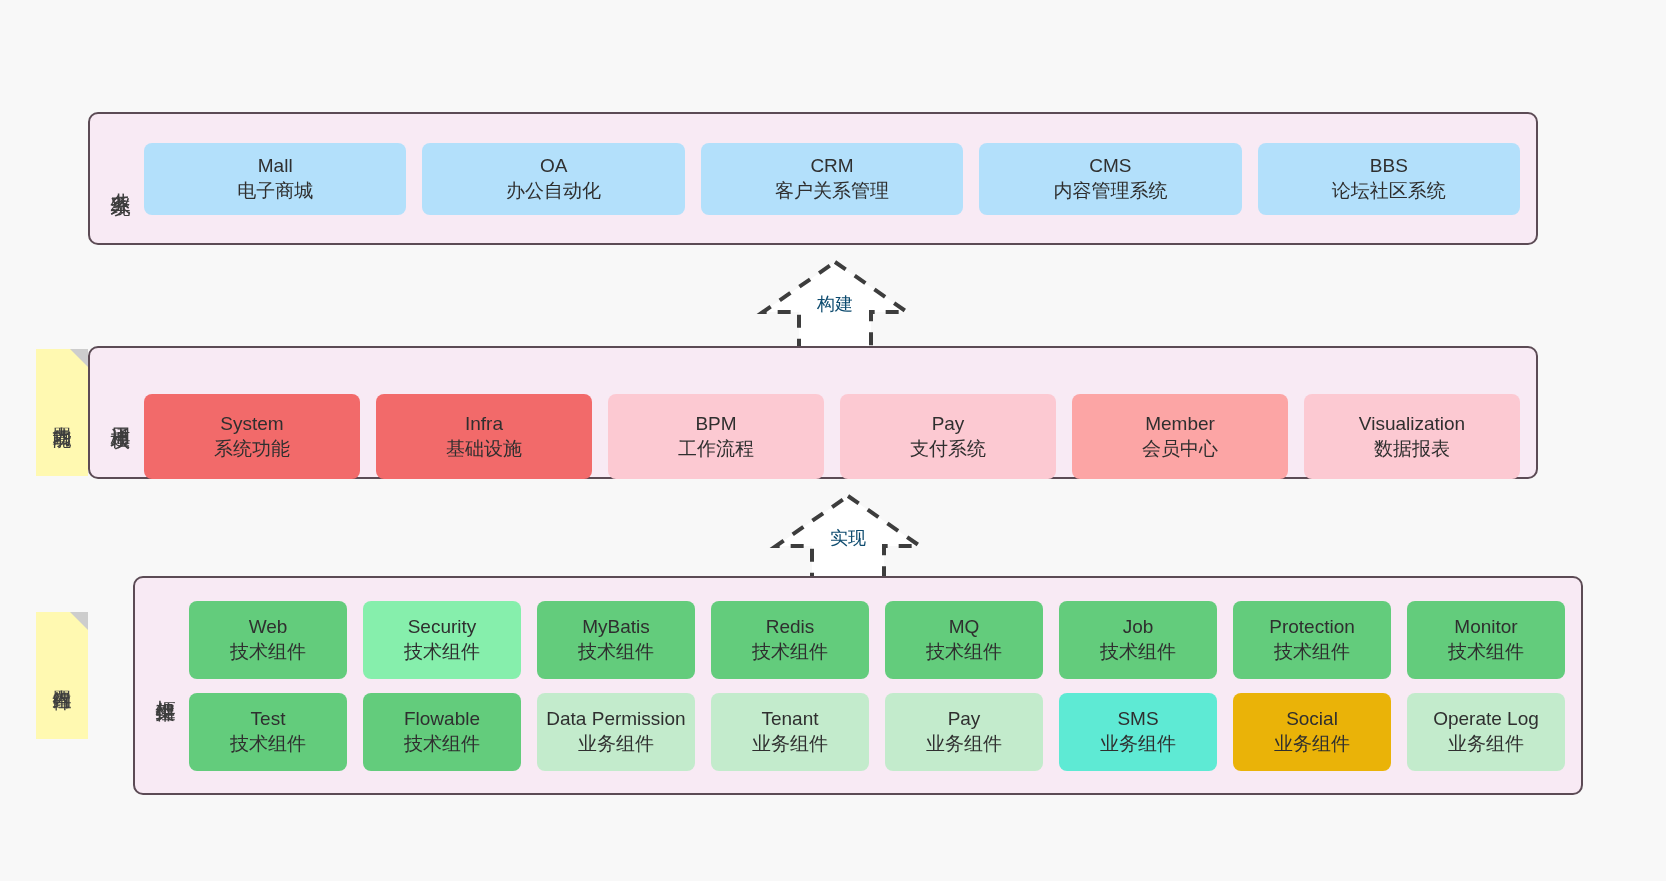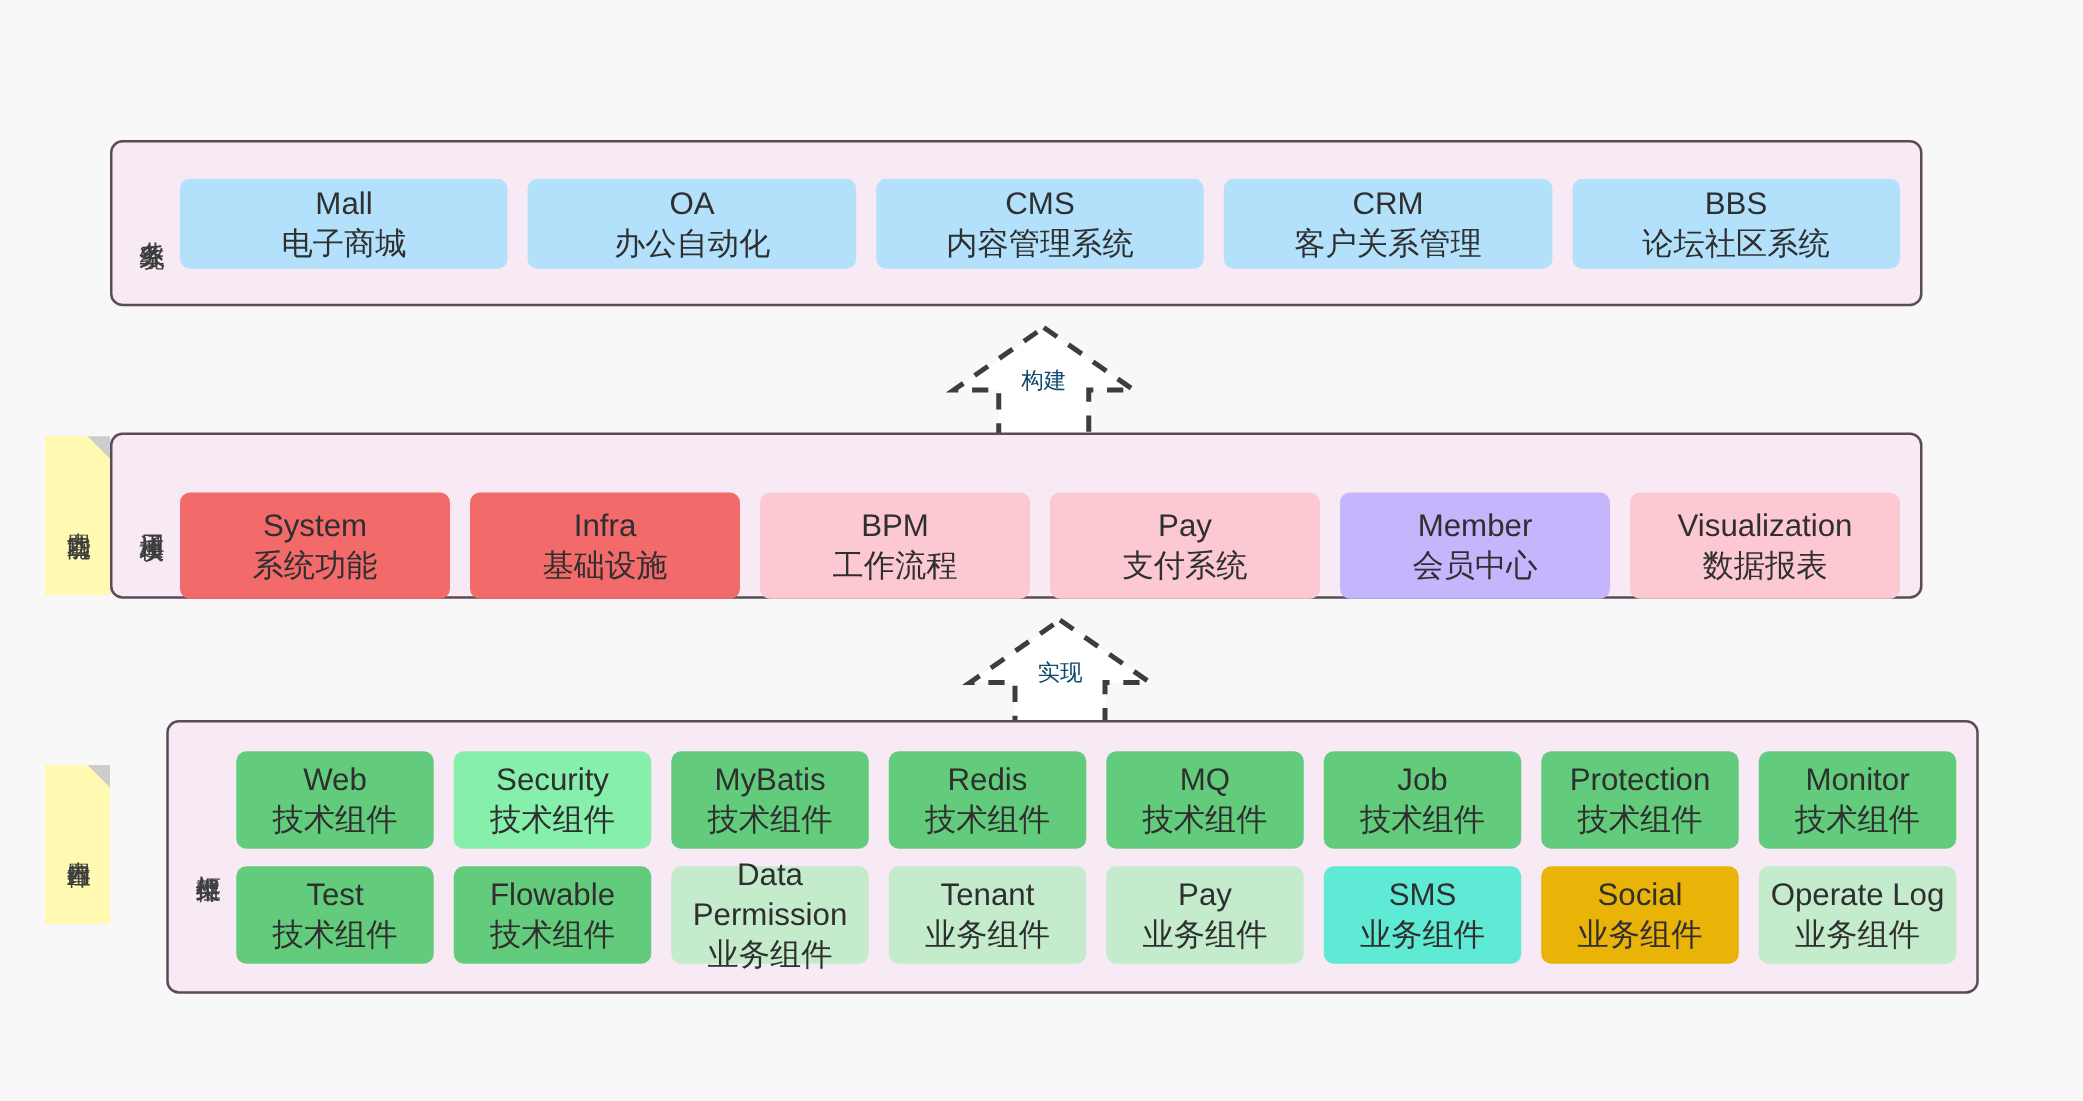--- a/index.html
+++ b/index.html
@@ -59,21 +59,21 @@
 
   .card {
     flex: 1 1 0;
     box-sizing: border-box;
     border-radius: 8px;
     display: flex;
     flex-direction: column;
     align-items: center;
     justify-content: center;
     text-align: center;
-    font-size: 25px;
+    font-size: 19px;
     line-height: 1.28;
     color: #2f2f2f;
     padding: 6px 4px;
   }
   .card .t1 { white-space: normal; }
   .card .t2 { white-space: nowrap; }
 
   
   #layer-business {
     left: 88px;
@@ -165,26 +165,26 @@
       <div class="card-row">
         <div class="card">
           <span class="t1">Mall</span>
           <span class="t2">电子商城</span>
         </div>
         <div class="card">
           <span class="t1">OA</span>
           <span class="t2">办公自动化</span>
         </div>
         <div class="card">
+          <span class="t1">CRM</span>
+          <span class="t2">客户关系管理</span>
+        </div>
+        <div class="card">
           <span class="t1">CMS</span>
           <span class="t2">内容管理系统</span>
-        </div>
-        <div class="card">
-          <span class="t1">CRM</span>
-          <span class="t2">客户关系管理</span>
         </div>
         <div class="card">
           <span class="t1">BBS</span>
           <span class="t2">论坛社区系统</span>
         </div>
       </div>
     </div>
   </div>
 
   <div class="arrow-group" id="arrow-build">
@@ -207,21 +207,21 @@
           <span class="t2">基础设施</span>
         </div>
         <div class="card" style="background:#fcc9d2">
           <span class="t1">BPM</span>
           <span class="t2">工作流程</span>
         </div>
         <div class="card" style="background:#fcc9d2">
           <span class="t1">Pay</span>
           <span class="t2">支付系统</span>
         </div>
-        <div class="card" style="background:#c4b5fd">
+        <div class="card" style="background:#fca5a5">
           <span class="t1">Member</span>
           <span class="t2">会员中心</span>
         </div>
         <div class="card" style="background:#fcc9d2">
           <span class="t1">Visualization</span>
           <span class="t2">数据报表</span>
         </div>
       </div>
     </div>
   </div>

